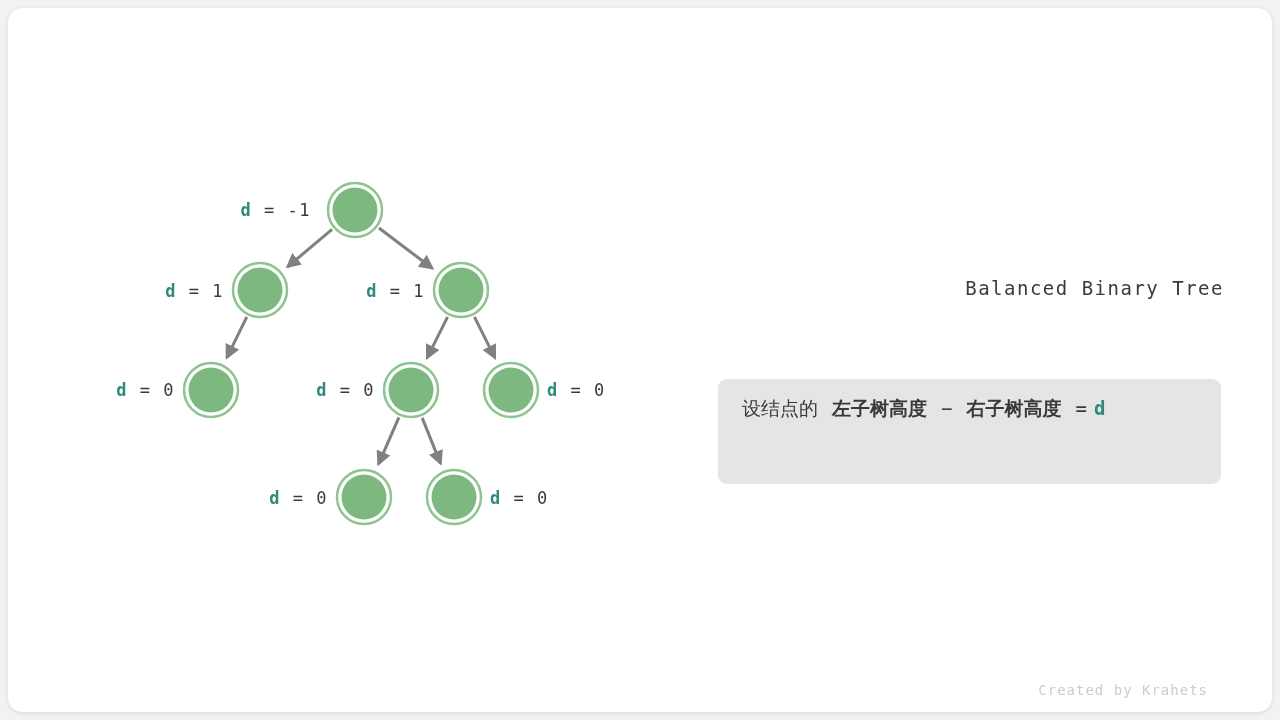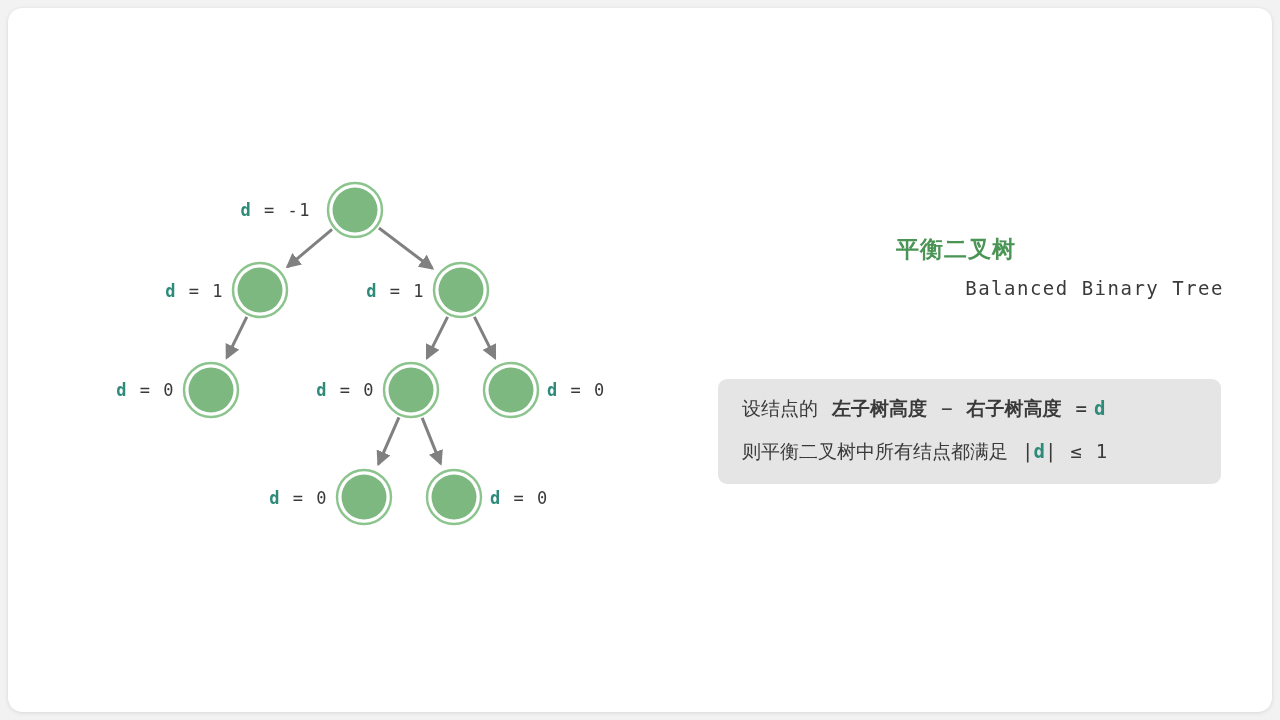--- a/index.html
+++ b/index.html
@@ -191,28 +191,25 @@
           <div class="node-label lbl-left" style="left: 417px; top: 283px;"><span class="dsym">d</span><span> = 1</span></div>
           <div class="node-label lbl-left" style="left: 167px; top: 382px;"><span class="dsym">d</span><span> = 0</span></div>
           <div class="node-label lbl-left" style="left: 367px; top: 382px;"><span class="dsym">d</span><span> = 0</span></div>
           <div class="node-label lbl-right" style="left: 539px; top: 382px;"><span class="dsym">d</span><span> = 0</span></div>
           <div class="node-label lbl-left" style="left: 320px; top: 490px;"><span class="dsym">d</span><span> = 0</span></div>
           <div class="node-label lbl-right" style="left: 482px; top: 490px;"><span class="dsym">d</span><span> = 0</span></div>
         </div>
     </div>
 
     <div id="panel">
-      <div id="title-cn">平衡二叉树</div>
       <div id="title-en">Balanced Binary Tree</div>
 
       <div id="infobox">
         <div class="info-line" id="info-line-1">
           <span>设结点的</span><span class="sp"></span><span class="sp"></span><span class="b">左子树高度</span><span class="sp"></span><span class="sp"></span><span class="mono">−</span><span class="sp"></span><span class="sp"></span><span class="b">右子树高度</span><span class="sp"></span><span class="sp"></span><span class="mono">=</span><span class="sp"></span><span class="accent mono">d</span>
         </div>
-        <div class="info-line" id="info-line-2">
-          <span>则平衡二叉树中所有结点都满足</span><span class="sp"></span><span class="sp"></span><span class="mono">|</span><span class="accent mono">d</span><span class="mono">|</span><span class="sp"></span><span class="sp"></span><span class="mono">≤</span><span class="sp"></span><span class="sp"></span><span class="mono">1</span>
-        </div>
       </div>
     </div>
 
+    <div id="credit">Created by Krahets</div>
 
   </div>
 </div>
 
 </body></html>

